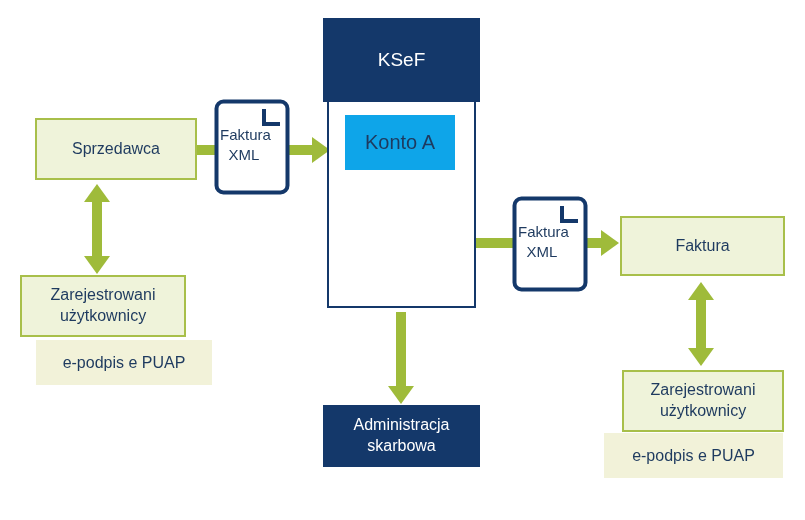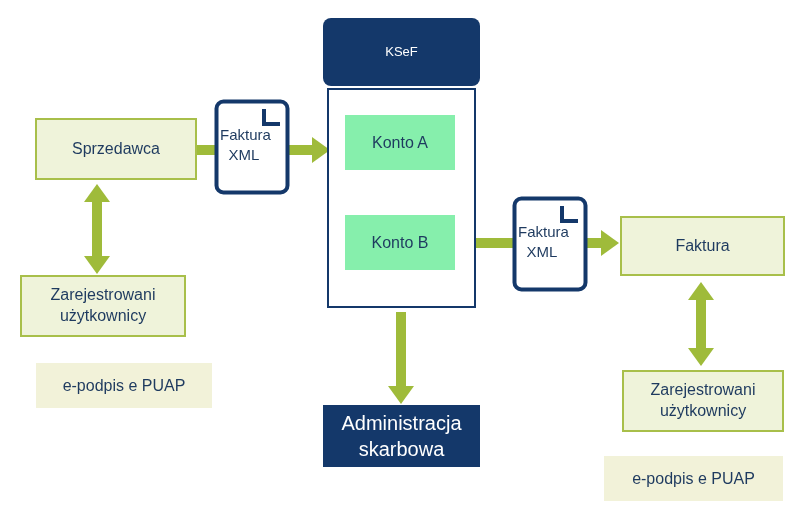--- a/index.html
+++ b/index.html
@@ -37,51 +37,50 @@
 
   .note {
     position: absolute;
     background: #f2f2d9;
     display: flex;
     align-items: center;
     justify-content: center;
     font-size: 16px;
     color: #1e3a5f;
     box-sizing: border-box;
-    margin-top: 23px;
   }
 
   
-  .ksef-header { left: 323px; top: 18px; width: 157px; height: 68px; font-size: 13px; z-index: 3; border-radius: 8px; }
+  .ksef-header { left: 323px; top: 18px; width: 157px; height: 84px; font-size: 19px; z-index: 3; }
   .ksef-body {
     position: absolute;
     left: 327px; top: 88px; width: 149px; height: 220px;
     background: #ffffff;
     border: 2px solid #14386a;
     box-sizing: border-box;
     z-index: 2;
   }
   .konto {
     position: absolute;
     width: 110px; height: 55px;
     left: 16px;
-    background: #86efac;
+    background: #0ea5e9;
     display: flex; align-items: center; justify-content: center;
-    font-size: 16px; color: #1e3a5f;
+    font-size: 20px; color: #1e3a5f;
   }
   .konto-a { top: 25px; }
   .konto-b { top: 125px; }
 
   .sprzedawca { left: 20px; top: 118px; width: 162px; height: 62px; margin-left: 15px; }
   .nabywca   { left: 620px; top: 216px; width: 165px; height: 60px; }
   .users-left  { left: 20px;  top: 275px; width: 166px; height: 62px; z-index: 2; }
   .users-right { left: 622px; top: 370px; width: 162px; height: 62px; z-index: 2; }
   .note-left  { left: 36px;  top: 340px; width: 176px; height: 45px; }
   .note-right { left: 604px; top: 433px; width: 179px; height: 45px; }
-  .admin { left: 323px; top: 405px; width: 157px; height: 62px; font-size: 20px; }
+  .admin { left: 323px; top: 405px; width: 157px; height: 62px; font-size: 16px; }
 
   
   .arrow-part { position: absolute; background: #9fbb3a; }
   .head { position: absolute; width: 0; height: 0; }
   .head-right { border-top: 13px solid transparent; border-bottom: 13px solid transparent; border-left: 18px solid #9fbb3a; }
   .head-down  { border-left: 13px solid transparent; border-right: 13px solid transparent; border-top: 18px solid #9fbb3a; }
   .head-up    { border-left: 13px solid transparent; border-right: 13px solid transparent; border-bottom: 18px solid #9fbb3a; }
 
   
   .doc { position: absolute; width: 76px; height: 96px; z-index: 4; }
@@ -137,23 +136,20 @@
     <span>e-podpis e PUAP</span>
   </div>
   <div class="box green-box users-left">
     <span>Zarejestrowani użytkownicy</span>
   </div>
 
   <div class="ksef-body">
     <div class="konto konto-a">
       <span>Konto A</span>
     </div>
-    <div class="konto konto-b">
-      <span>Konto B</span>
-    </div>
   </div>
   <div class="box navy-box ksef-header">
     <span>KSeF</span>
   </div>
 
   <div class="box navy-box admin">
     <span style="display:block; width:130px;">Administracja skarbowa</span>
   </div>
 
   <div class="box green-box nabywca">

